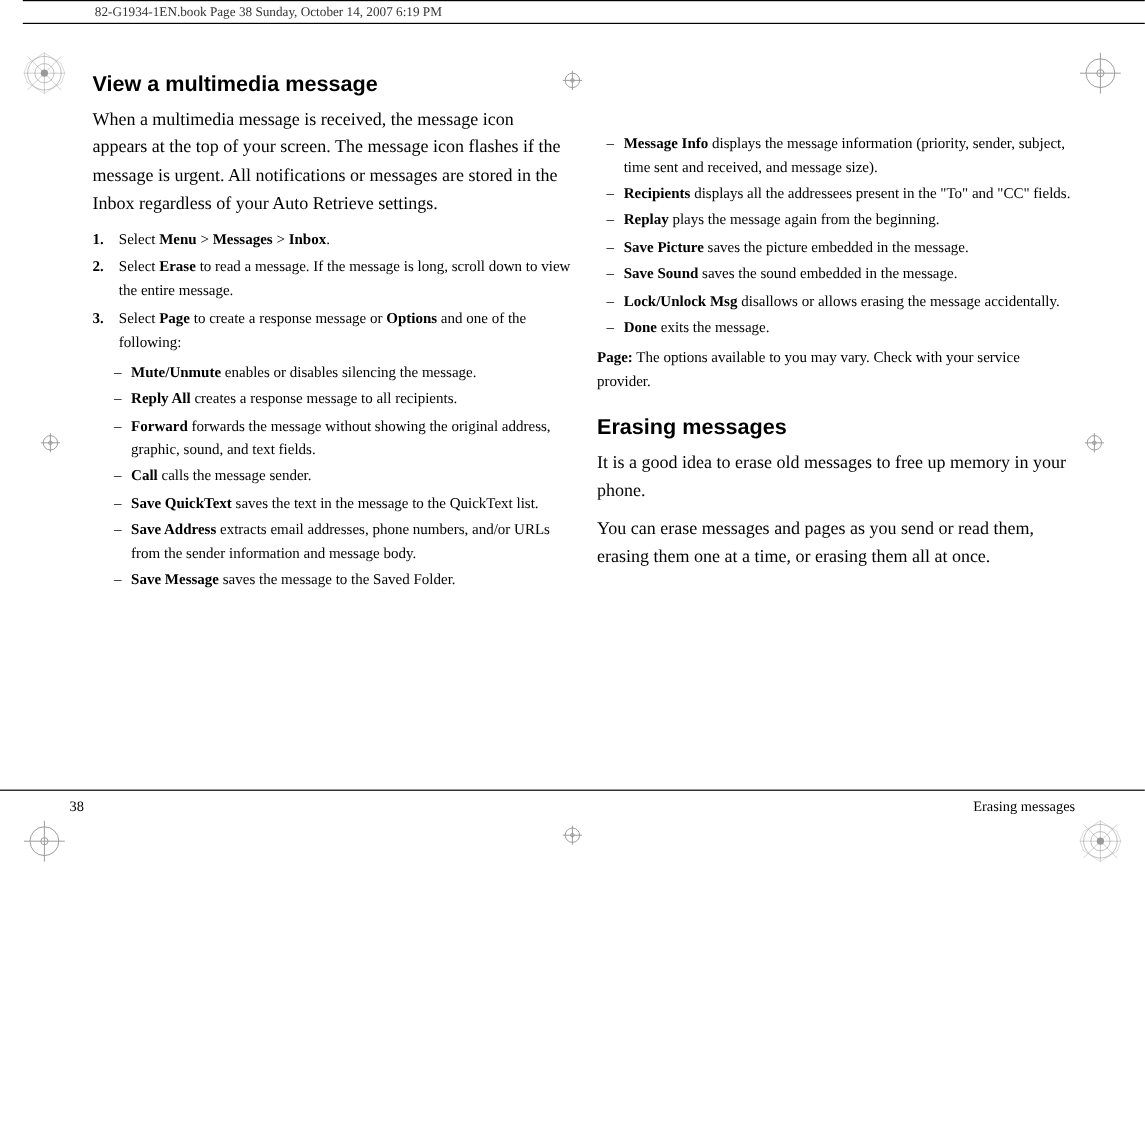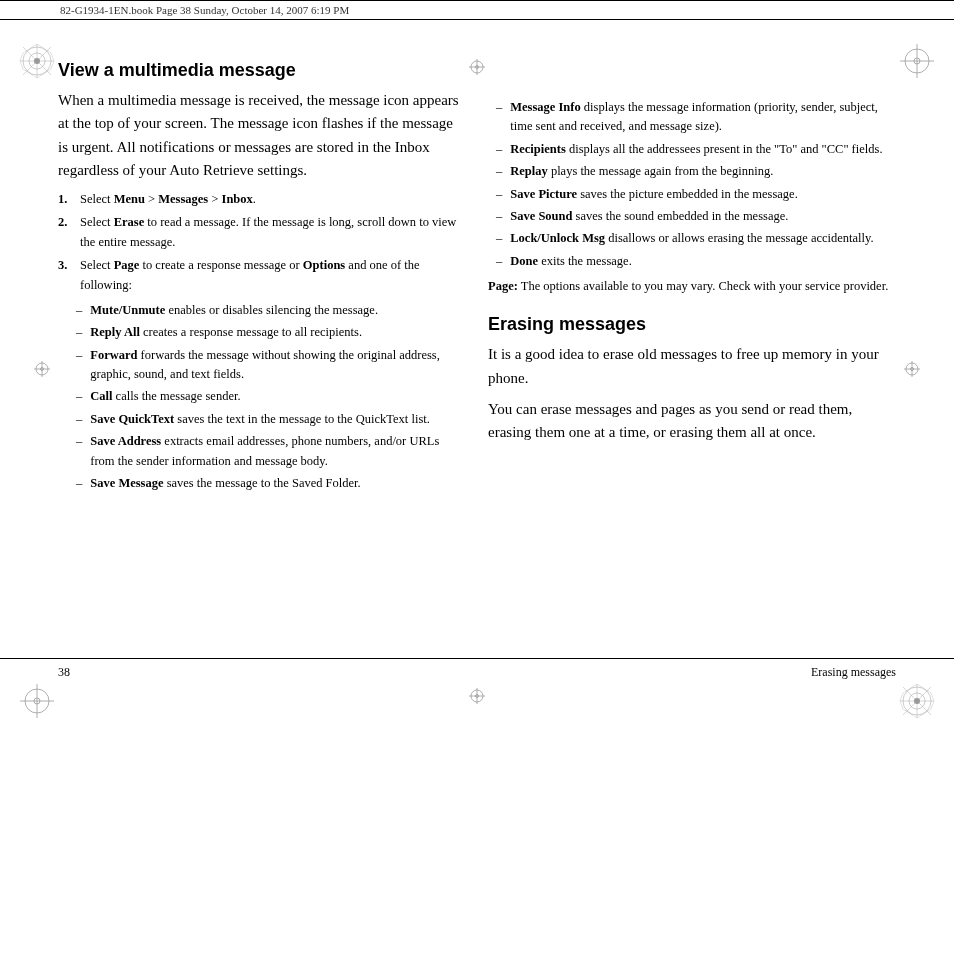--- a/index.html
+++ b/index.html
@@ -12,20 +12,21 @@
       font-size: 13px;
       color: #000;
       overflow: hidden;
     }
 
     .page {
       width: 954px;
       height: 738px;
       position: relative;
       background: #fff;
+      padding-left: 19px;
     }
 
     
     .header-bar {
       border-top: 1.5px solid #000;
       border-bottom: 1.5px solid #000;
       padding: 3px 60px;
       font-size: 11px;
       color: #333;
       display: flex;
@@ -58,20 +59,21 @@
     .ch-bm { bottom: 33px; left: 50%; transform: translateX(-50%); }
     .ch-ml { top: 50%; left: 33px; transform: translateY(-50%); }
     .ch-mr { top: 50%; right: 33px; transform: translateY(-50%); }
 
     
     .content {
       display: flex;
       padding: 30px 58px 20px 58px;
       gap: 22px;
       margin-top: 10px;
+      align-items: center;
     }
 
     .left-col {
       flex: 1;
       min-width: 0;
     }
 
     .right-col {
       flex: 1;
       min-width: 0;

